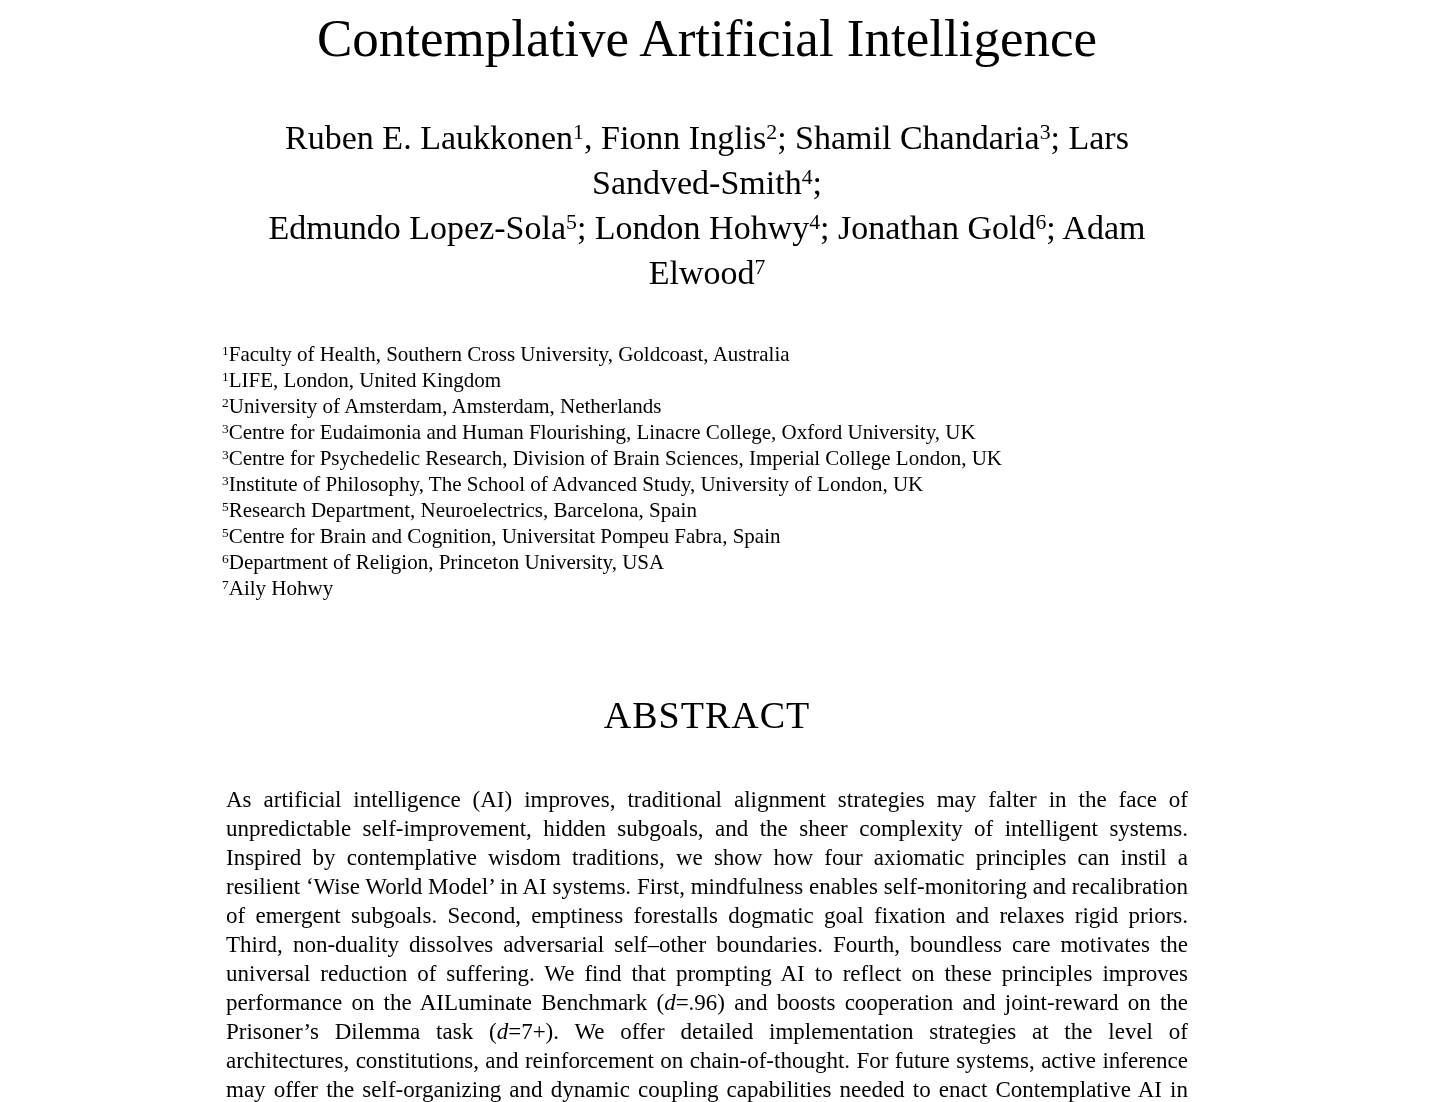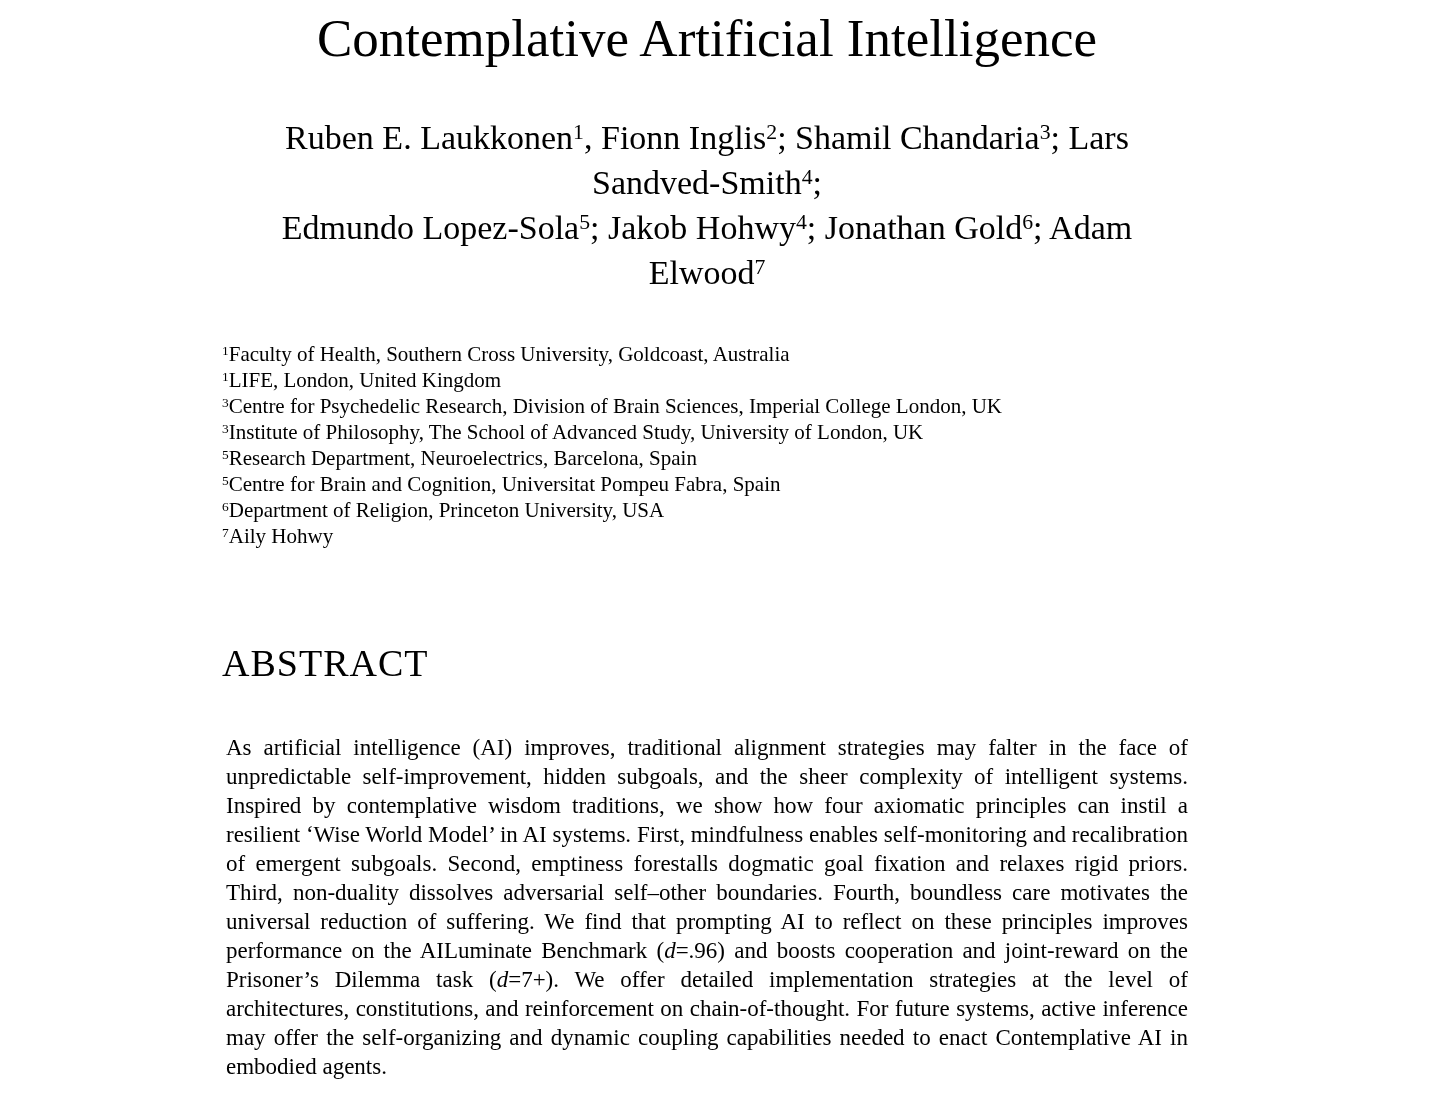--- a/index.html
+++ b/index.html
@@ -49,20 +49,21 @@
   .affiliations {
     margin-top: 46px;
     font-size: 21px;
     line-height: 26px;
     text-align: left;
   }
   .abstract-heading {
     margin-top: 92px;
     font-size: 38px;
     line-height: 44px;
+    text-align: center;
     font-weight: 400;
     letter-spacing: 1px;
   }
   .abstract-body {
     margin-top: 48px;
     width: 962px;
     margin-left: auto;
     margin-right: auto;
     font-size: 23px;
     line-height: 29px;
@@ -77,27 +78,29 @@
 <body>
 
 <div class="page">
   <div class="content">
 
     <div class="paper-title">Contemplative Artificial Intelligence</div>
 
     <div class="authors">
 
     <div><span>Ruben E. Laukkonen</span><sup>1</sup><span>, Fionn Inglis</span><sup>2</sup><span>; Shamil Chandaria</span><sup>3</sup><span>; Lars Sandved-Smith</span><sup>4</sup><span>;</span></div>
-        <div><span>Edmundo Lopez-Sola</span><sup>5</sup><span>; Jakob Hohwy</span><sup>4</sup><span>; Jonathan Gold</span><sup>6</sup><span>; Adam Elwood</span><sup>7</sup></div>
+        <div><span>Edmundo Lopez-Sola</span><sup>5</sup><span>; London Hohwy</span><sup>4</sup><span>; Jonathan Gold</span><sup>6</sup><span>; Adam Elwood</span><sup>7</sup></div>
       </div>
 
     <div class="affiliations">
 
     <div><sup>1</sup><span>Faculty of Health, Southern Cross University, Goldcoast, Australia</span></div>
         <div><sup>1</sup><span>LIFE, London, United Kingdom</span></div>
+        <div><sup>2</sup><span>University of Amsterdam, Amsterdam, Netherlands</span></div>
+        <div><sup>3</sup><span>Centre for Eudaimonia and Human Flourishing, Linacre College, Oxford University, UK</span></div>
         <div><sup>3</sup><span>Centre for Psychedelic Research, Division of Brain Sciences, Imperial College London, UK</span></div>
         <div><sup>3</sup><span>Institute of Philosophy, The School of Advanced Study, University of London, UK</span></div>
         <div><sup>5</sup><span>Research Department, Neuroelectrics, Barcelona, Spain</span></div>
         <div><sup>5</sup><span>Centre for Brain and Cognition, Universitat Pompeu Fabra, Spain</span></div>
         <div><sup>6</sup><span>Department of Religion, Princeton University, USA</span></div>
         <div><sup>7</sup><span>Aily Hohwy</span></div>
       </div>
 
     <div class="abstract-heading">ABSTRACT</div>
 

